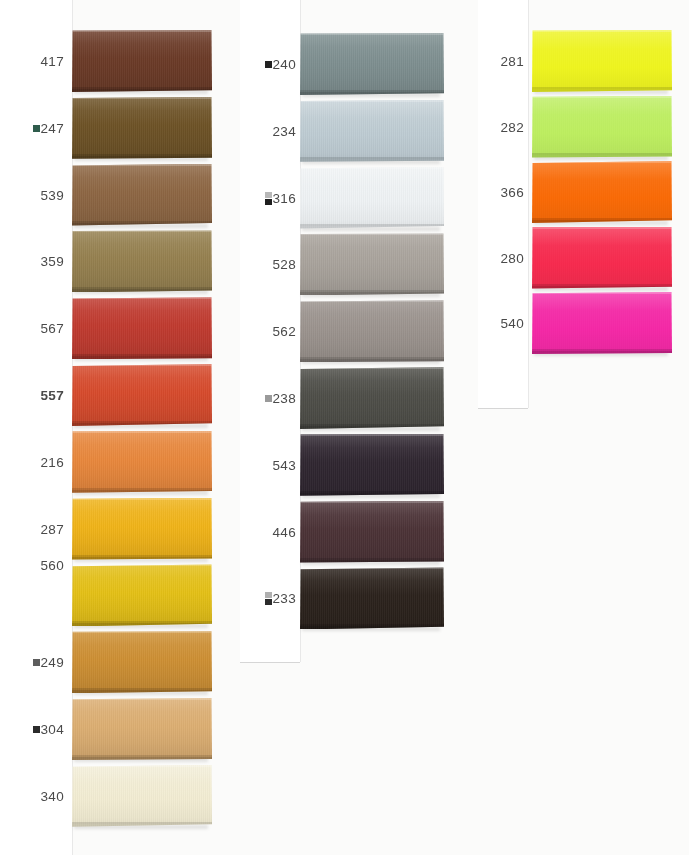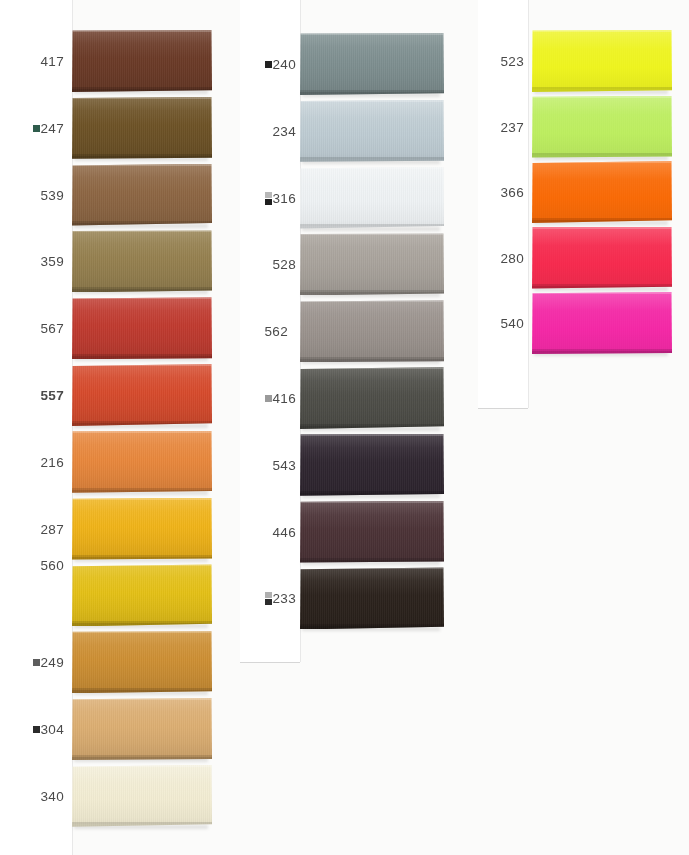--- a/index.html
+++ b/index.html
@@ -292,31 +292,31 @@
         <div class="code align-right" style="left: 244px; width: 52px; top: 258.4px;"><span>528</span></div>
         <div class="shadow" style="left: 302px; top: 360.2px; width: 138px; height: 4px;"></div>
         <div class="ribbon" style="left: 300px; top: 300.2px; width: 144px; height: 62px; clip-path: polygon(0.4% 2%, 99.6% 0%, 100% 98.3%, 0% 100%);">
           <div class="face" style="background: rgb(155, 147, 142);"></div>
           <div class="weave"></div>
           <div class="sheen"></div>
           <div class="hem-top"></div>
           <div class="fold"></div>
           <div class="hem-bottom"></div>
         </div>
-        <div class="code align-right" style="left: 236px; width: 52px; top: 325.2px; text-align: right;"><span>562</span></div>
+        <div class="code align-right" style="left: 244px; width: 52px; top: 325.2px; text-align: right;"><span>562</span></div>
         <div class="shadow" style="left: 302px; top: 427px; width: 138px; height: 4px;"></div>
         <div class="ribbon" style="left: 300px; top: 367px; width: 144px; height: 62px; clip-path: polygon(0.4% 3.1%, 99.6% 0%, 100% 95.7%, 0% 100%);">
           <div class="face" style="background: rgb(78, 78, 72);"></div>
           <div class="weave"></div>
           <div class="sheen"></div>
           <div class="hem-top"></div>
           <div class="fold"></div>
           <div class="hem-bottom"></div>
         </div>
-        <div class="code align-right" style="left: 244px; width: 52px; top: 392px;"><span class="marker single" style="background: rgb(154, 154, 154);"></span><span>416</span></div>
+        <div class="code align-right" style="left: 244px; width: 52px; top: 392px;"><span class="marker single" style="background: rgb(154, 154, 154);"></span><span>238</span></div>
         <div class="shadow" style="left: 302px; top: 493.8px; width: 138px; height: 4px;"></div>
         <div class="ribbon" style="left: 300px; top: 433.8px; width: 144px; height: 62px; clip-path: polygon(0.4% 0.9%, 99.6% 0%, 100% 97%, 0% 100%);">
           <div class="face" style="background: rgb(47, 38, 48);"></div>
           <div class="weave"></div>
           <div class="sheen"></div>
           <div class="hem-top"></div>
           <div class="fold"></div>
           <div class="hem-bottom"></div>
         </div>
         <div class="code align-right" style="left: 244px; width: 52px; top: 458.8px;"><span>543</span></div>
@@ -347,31 +347,31 @@
         <div class="panel-edge-right" style="left: 528px; top: 0px; height: 408px;"></div>
         <div class="shadow" style="left: 534px; top: 90px; width: 134px; height: 4px;"></div>
         <div class="ribbon light neon" style="left: 532px; top: 30px; width: 140px; height: 62px; clip-path: polygon(0.4% 0.9%, 99.6% 0%, 100% 97%, 0% 100%);">
           <div class="face" style="background: rgb(238, 244, 31);"></div>
           <div class="weave"></div>
           <div class="sheen"></div>
           <div class="hem-top"></div>
           <div class="fold"></div>
           <div class="hem-bottom"></div>
         </div>
-        <div class="code align-right" style="left: 482px; width: 42px; top: 55px;"><span>523</span></div>
+        <div class="code align-right" style="left: 482px; width: 42px; top: 55px;"><span>281</span></div>
         <div class="shadow" style="left: 534px; top: 155.5px; width: 134px; height: 4px;"></div>
         <div class="ribbon light neon" style="left: 532px; top: 95.5px; width: 140px; height: 62px; clip-path: polygon(0.4% 2%, 99.6% 0%, 100% 98.3%, 0% 100%);">
           <div class="face" style="background: rgb(189, 238, 96);"></div>
           <div class="weave"></div>
           <div class="sheen"></div>
           <div class="hem-top"></div>
           <div class="fold"></div>
           <div class="hem-bottom"></div>
         </div>
-        <div class="code align-right" style="left: 482px; width: 42px; top: 120.5px;"><span>237</span></div>
+        <div class="code align-right" style="left: 482px; width: 42px; top: 120.5px;"><span>282</span></div>
         <div class="shadow" style="left: 534px; top: 221px; width: 134px; height: 4px;"></div>
         <div class="ribbon neon" style="left: 532px; top: 161px; width: 140px; height: 62px; clip-path: polygon(0.4% 3.1%, 99.6% 0%, 100% 95.7%, 0% 100%);">
           <div class="face" style="background: rgb(249, 106, 6);"></div>
           <div class="weave"></div>
           <div class="sheen"></div>
           <div class="hem-top"></div>
           <div class="fold"></div>
           <div class="hem-bottom"></div>
         </div>
         <div class="code align-right" style="left: 482px; width: 42px; top: 186px;"><span>366</span></div>

